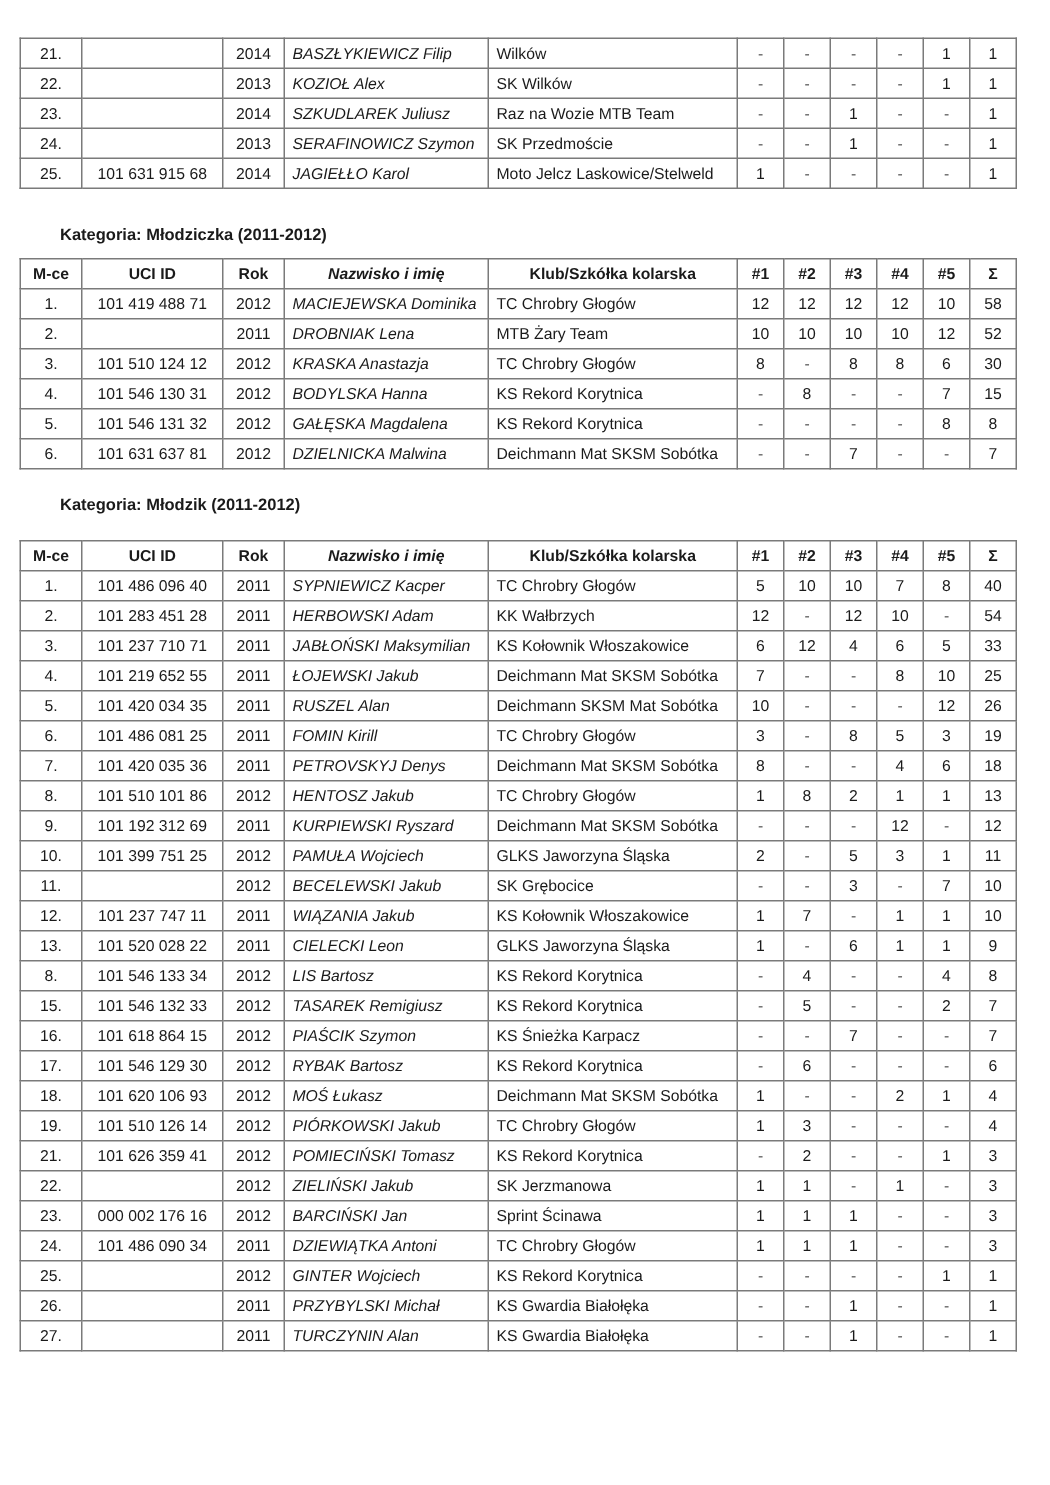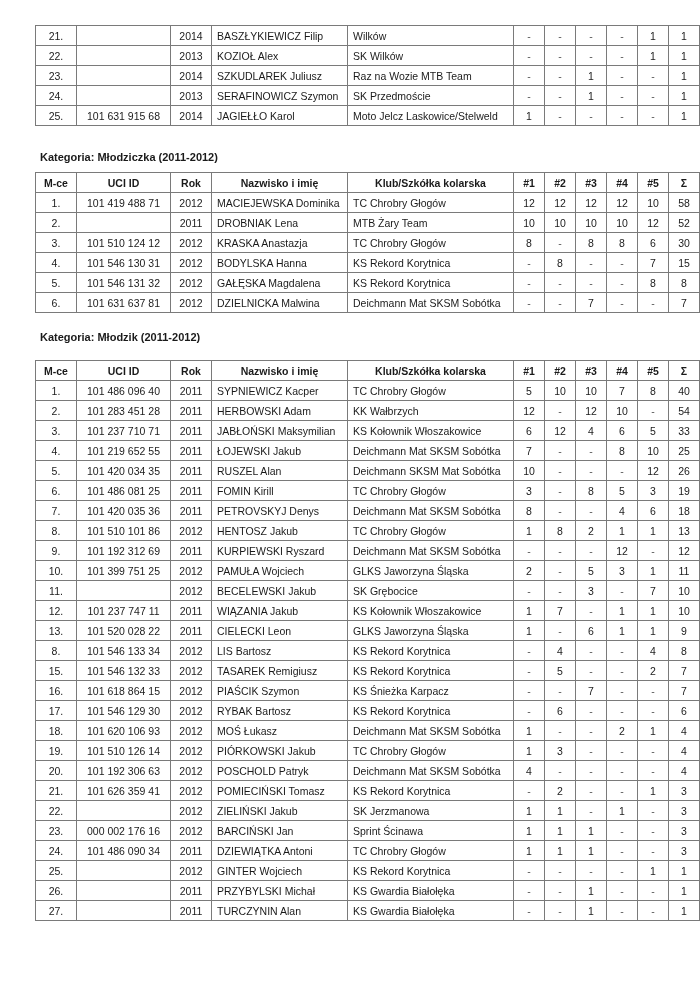--- a/index.html
+++ b/index.html
@@ -1,26 +1,26 @@
 <!DOCTYPE html>
 <html><head>
 <meta charset="utf-8">
 <style>
   html, body { margin: 0; padding: 0; background: #ffffff; }
   body { width: 700px; height: 990px; position: relative; overflow: hidden;
          font-family: "Liberation Sans", sans-serif; color: #1a1a1a; }
-  .results-table { position: absolute; left: 35px; border-collapse: collapse; table-layout: fixed;
+  .results-table { position: absolute; left: 13px; border-collapse: collapse; table-layout: fixed;
                    font-size: 10.5px; }
   .results-table td, .results-table th { border: 1px solid #7a7a7a; height: 19px; padding: 0 5px;
                    white-space: nowrap; overflow: hidden; }
   .results-table th { font-weight: bold; text-align: center; }
   .c-pos { width: 30px; text-align: center; }
   .c-uci { width: 83px; text-align: center; margin-left: 32px; }
   .c-year { width: 30px; text-align: center; }
-  .c-name { width: 125px; text-align: left; }
+  .c-name { width: 125px; text-align: left; font-style: italic; }
   .c-club { width: 155px; text-align: left; }
   .c-pts { width: 20px; text-align: center; }
   .results-table td.c-name, .results-table td.c-club { text-align: left; }
   .dash { color: #555; }
   .category-heading { position: absolute; left: 40px; font-size: 11px; font-weight: bold; }
   #t1 { top: 25px; }
   #h2 { top: 151px; text-align: right; }
   #t2 { top: 172px; }
   #h3 { top: 331px; }
   #t3 { top: 360px; }
@@ -495,33 +495,20 @@
         <td class="c-name">PIÓRKOWSKI Jakub</td>
         <td class="c-club">TC Chrobry Głogów</td>
         <td class="c-pts">1</td>
         <td class="c-pts">3</td>
         <td class="c-pts dash">-</td>
         <td class="c-pts dash">-</td>
         <td class="c-pts dash">-</td>
         <td class="c-pts">4</td>
       </tr>
       <tr>
-        <td class="c-pos">20.</td>
-        <td class="c-uci">101 192 306 63</td>
-        <td class="c-year">2012</td>
-        <td class="c-name">POSCHOLD Patryk</td>
-        <td class="c-club">Deichmann Mat SKSM Sobótka</td>
-        <td class="c-pts">4</td>
-        <td class="c-pts dash">-</td>
-        <td class="c-pts dash">-</td>
-        <td class="c-pts dash">-</td>
-        <td class="c-pts dash">-</td>
-        <td class="c-pts">4</td>
-      </tr>
-      <tr>
         <td class="c-pos">21.</td>
         <td class="c-uci">101 626 359 41</td>
         <td class="c-year">2012</td>
         <td class="c-name">POMIECIŃSKI Tomasz</td>
         <td class="c-club">KS Rekord Korytnica</td>
         <td class="c-pts dash">-</td>
         <td class="c-pts">2</td>
         <td class="c-pts dash">-</td>
         <td class="c-pts dash">-</td>
         <td class="c-pts">1</td>

